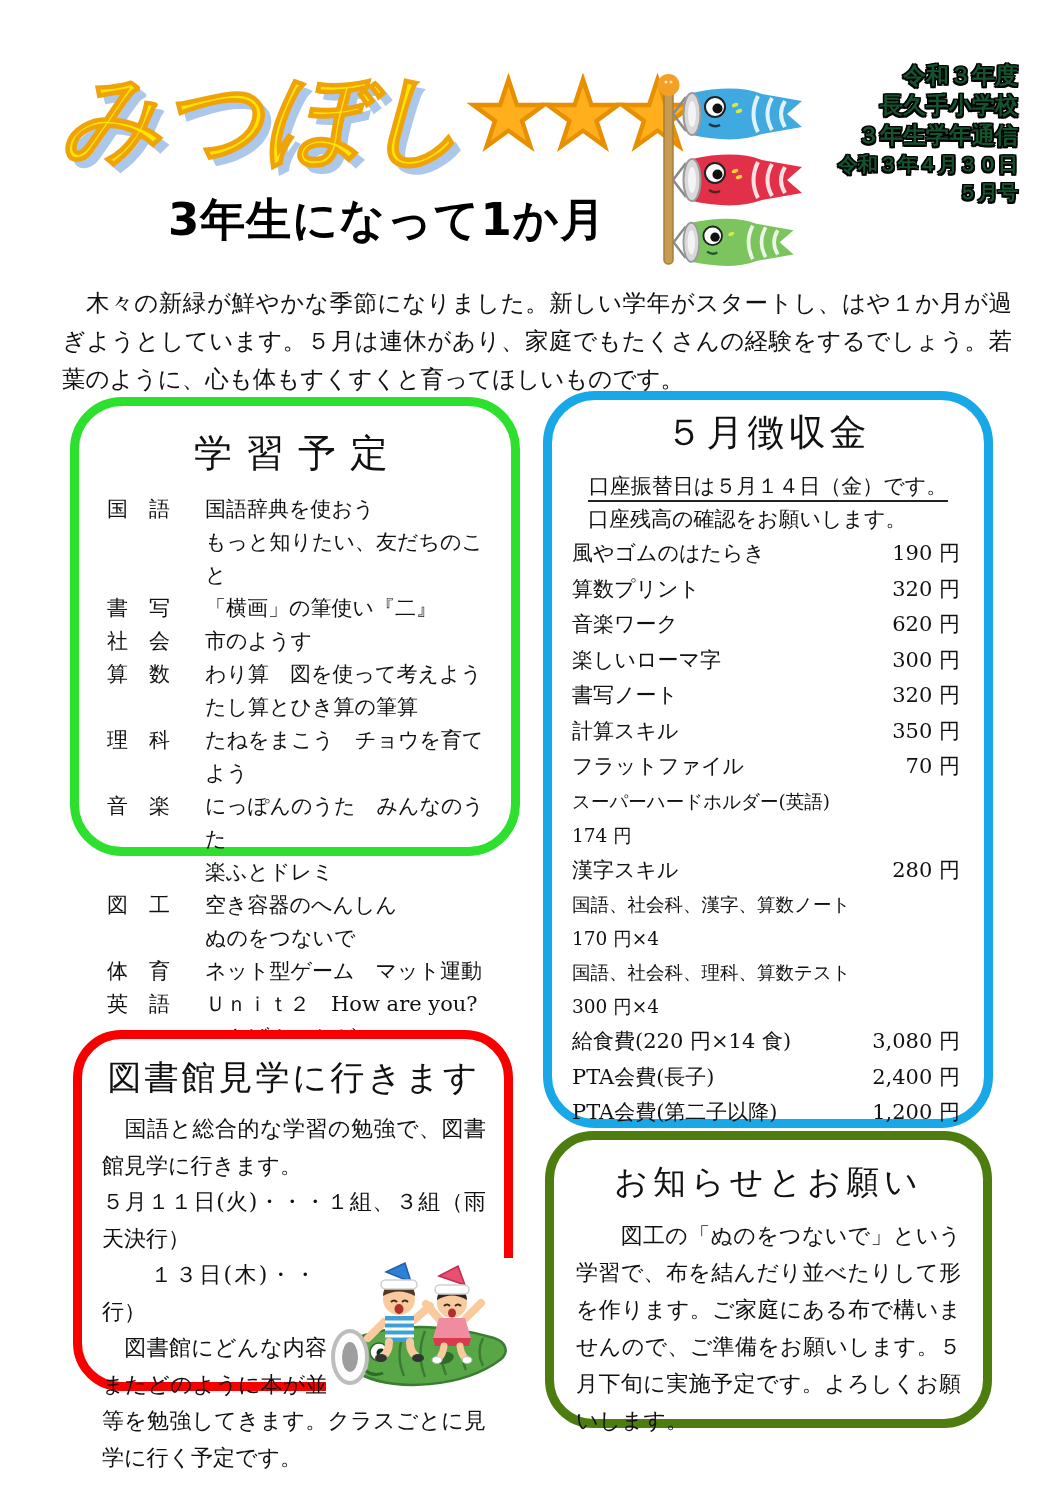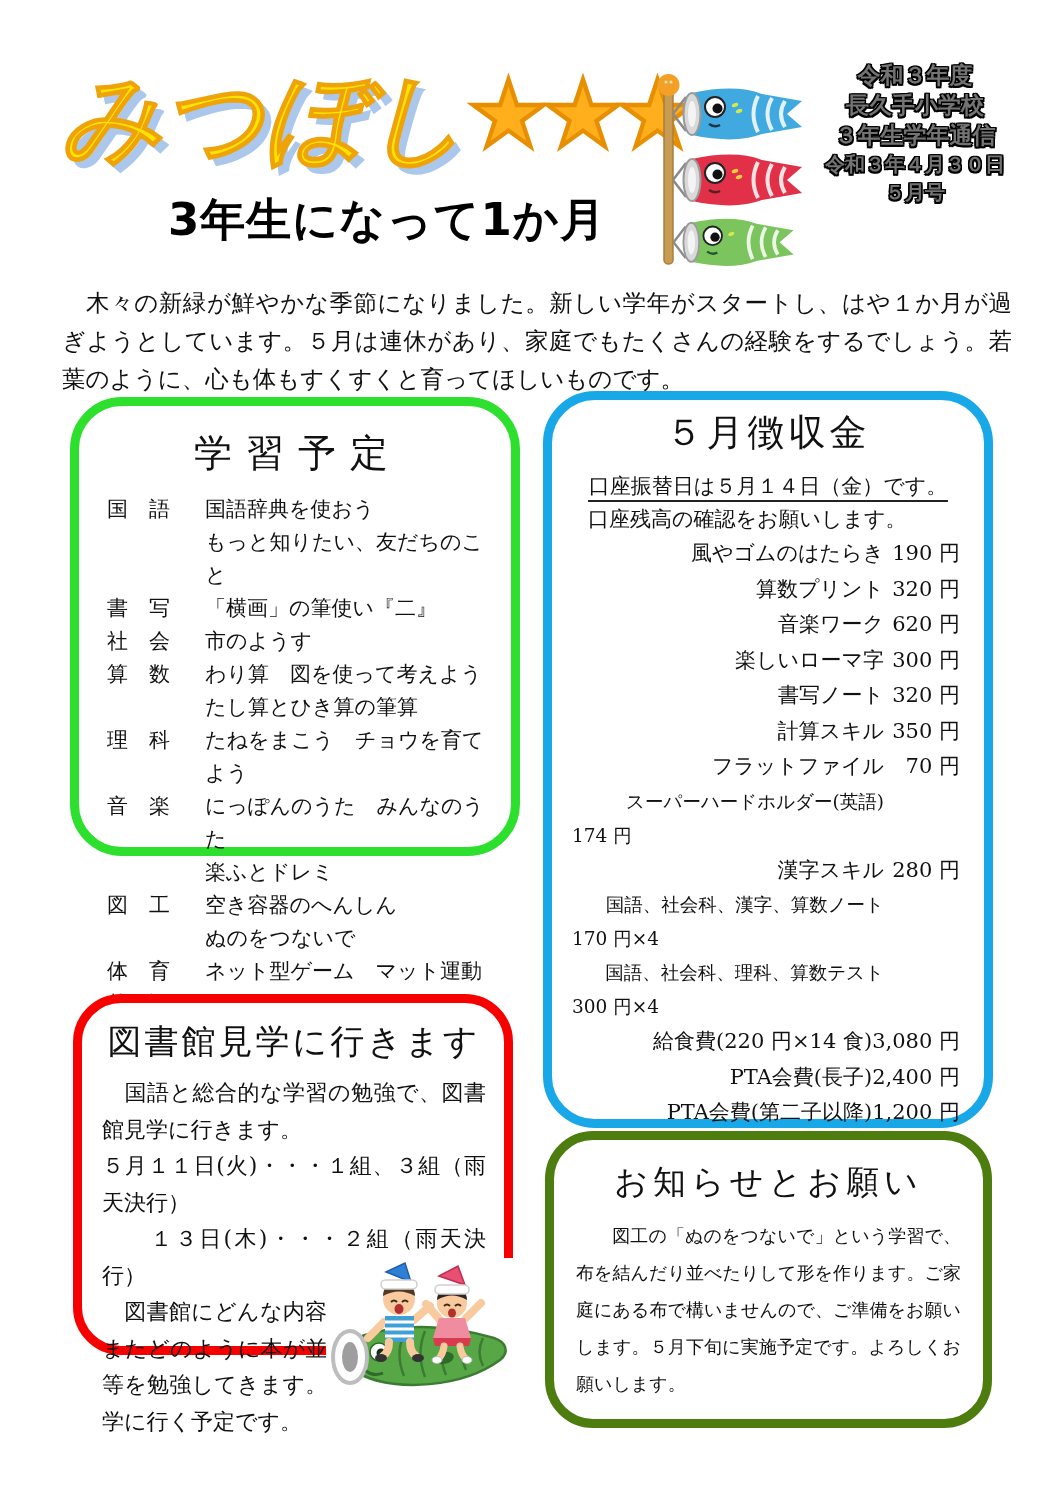--- a/index.html
+++ b/index.html
@@ -16,23 +16,23 @@
     font-size:99px; line-height:1.2; color:#FFE400;
     -webkit-text-stroke:1.5px #EFA30A;
     text-shadow:7px 7px 0 #ABC8EC;
   }
   .masthead-title .stars {
     font-style:normal; font-size:92px; letter-spacing:-8px;
     color:#FFAF1C; -webkit-text-stroke:1.5px #E78F00; text-shadow:none;
     vertical-align:6px;
   }
   .school-info {
-    position:absolute; left:812px; top:60px; width:206px; text-align:center;
+    position:absolute; left:812px; top:60px; width:206px; text-align:right;
     font-family:"DejaVu Sans", sans-serif; font-weight:bold;
-    font-size:23px; line-height:30px; color:#737373;
+    font-size:23px; line-height:30px; color:#14532d;
     text-shadow:-1.5px -1.5px 0 #000, 1.5px -1.5px 0 #000, -1.5px 1.5px 0 #000,
                  1.5px 1.5px 0 #000, -1.5px 0 0 #000, 1.5px 0 0 #000,
                  0 -1.5px 0 #000, 0 1.5px 0 #000;
   }
   .school-info .sm { font-size:20px; line-height:28px; }
   .page-heading {
     position:absolute; left:148px; top:190px;
     font-family:"DejaVu Sans", sans-serif; font-weight:900;
     font-size:45px; letter-spacing:1px; color:#000;margin-left:20px;
   }
@@ -56,41 +56,41 @@
 
   .box-fees {
     left:543px; top:391px; width:450px; height:737px;
     border:9px solid #18A8E8; border-radius:52px; padding:0 20px 0 20px;
   }
   .fees-title { text-align:center; font-size:37px; letter-spacing:4px; margin:8px 0 12px; }
   .fee-notice-u { text-align:center; font-size:21px; line-height:33px; }
   .fee-notice-u span { border-bottom:2px solid #222; padding:0 1px 2px; }
   .fee-notice { font-size:21px; line-height:33px; padding-left:16px; }
   .fee-row { display:flex; align-items:baseline; font-size:21px; line-height:35.5px; }
-  .fee-row .fname { width:312px; text-align:right; }
+  .fee-row .fname { width:312px; text-align:left; }
   .fee-row .fprice { flex:1; text-align:right; padding-right:4px; white-space:nowrap; }
   .fee-row.small { font-size:18.5px; line-height:34px;flex-direction:column; }
   .fee-divider { border-top:2px solid #333; margin:18px 4px 6px; }
   .total-row { display:grid; grid-template-columns:108px 172px 1fr; font-size:22px; line-height:39px; }
   .total-row .tlabel { text-align:center; }
   .total-row .tamount { padding-right:30px; }
 
   .box-library {
-    left:73px; top:994px; width:440px; height:361px;
+    left:73px; top:1030px; width:440px; height:361px;
     border:9px solid #F60000; border-radius:48px; padding:8px 18px 0 20px;
   }
   .library-title { text-align:center; font-size:34px; letter-spacing:3px; margin:8px 0 10px; }
   .lpara { font-size:22px; line-height:36.5px; text-align:justify; }
 
   .box-notice {
     left:545px; top:1131px; width:447px; height:297px;
     border:9px solid #4d7c0f; border-radius:48px; padding:10px 22px 0 22px;
   }
   .notice-title { text-align:center; font-size:33px; letter-spacing:5px; margin:10px 0 12px; }
-  .npara { font-size:18px; line-height:37px; text-align:justify; }
+  .npara { font-size:22px; line-height:37px; text-align:justify; }
 
   .kids-wrap {
     position:absolute; left:326px; top:1258px; width:192px; height:150px;
     background:#ffffff; z-index:3;
   }
 </style>
 </head>
 <body>
 
 <div class="page">

